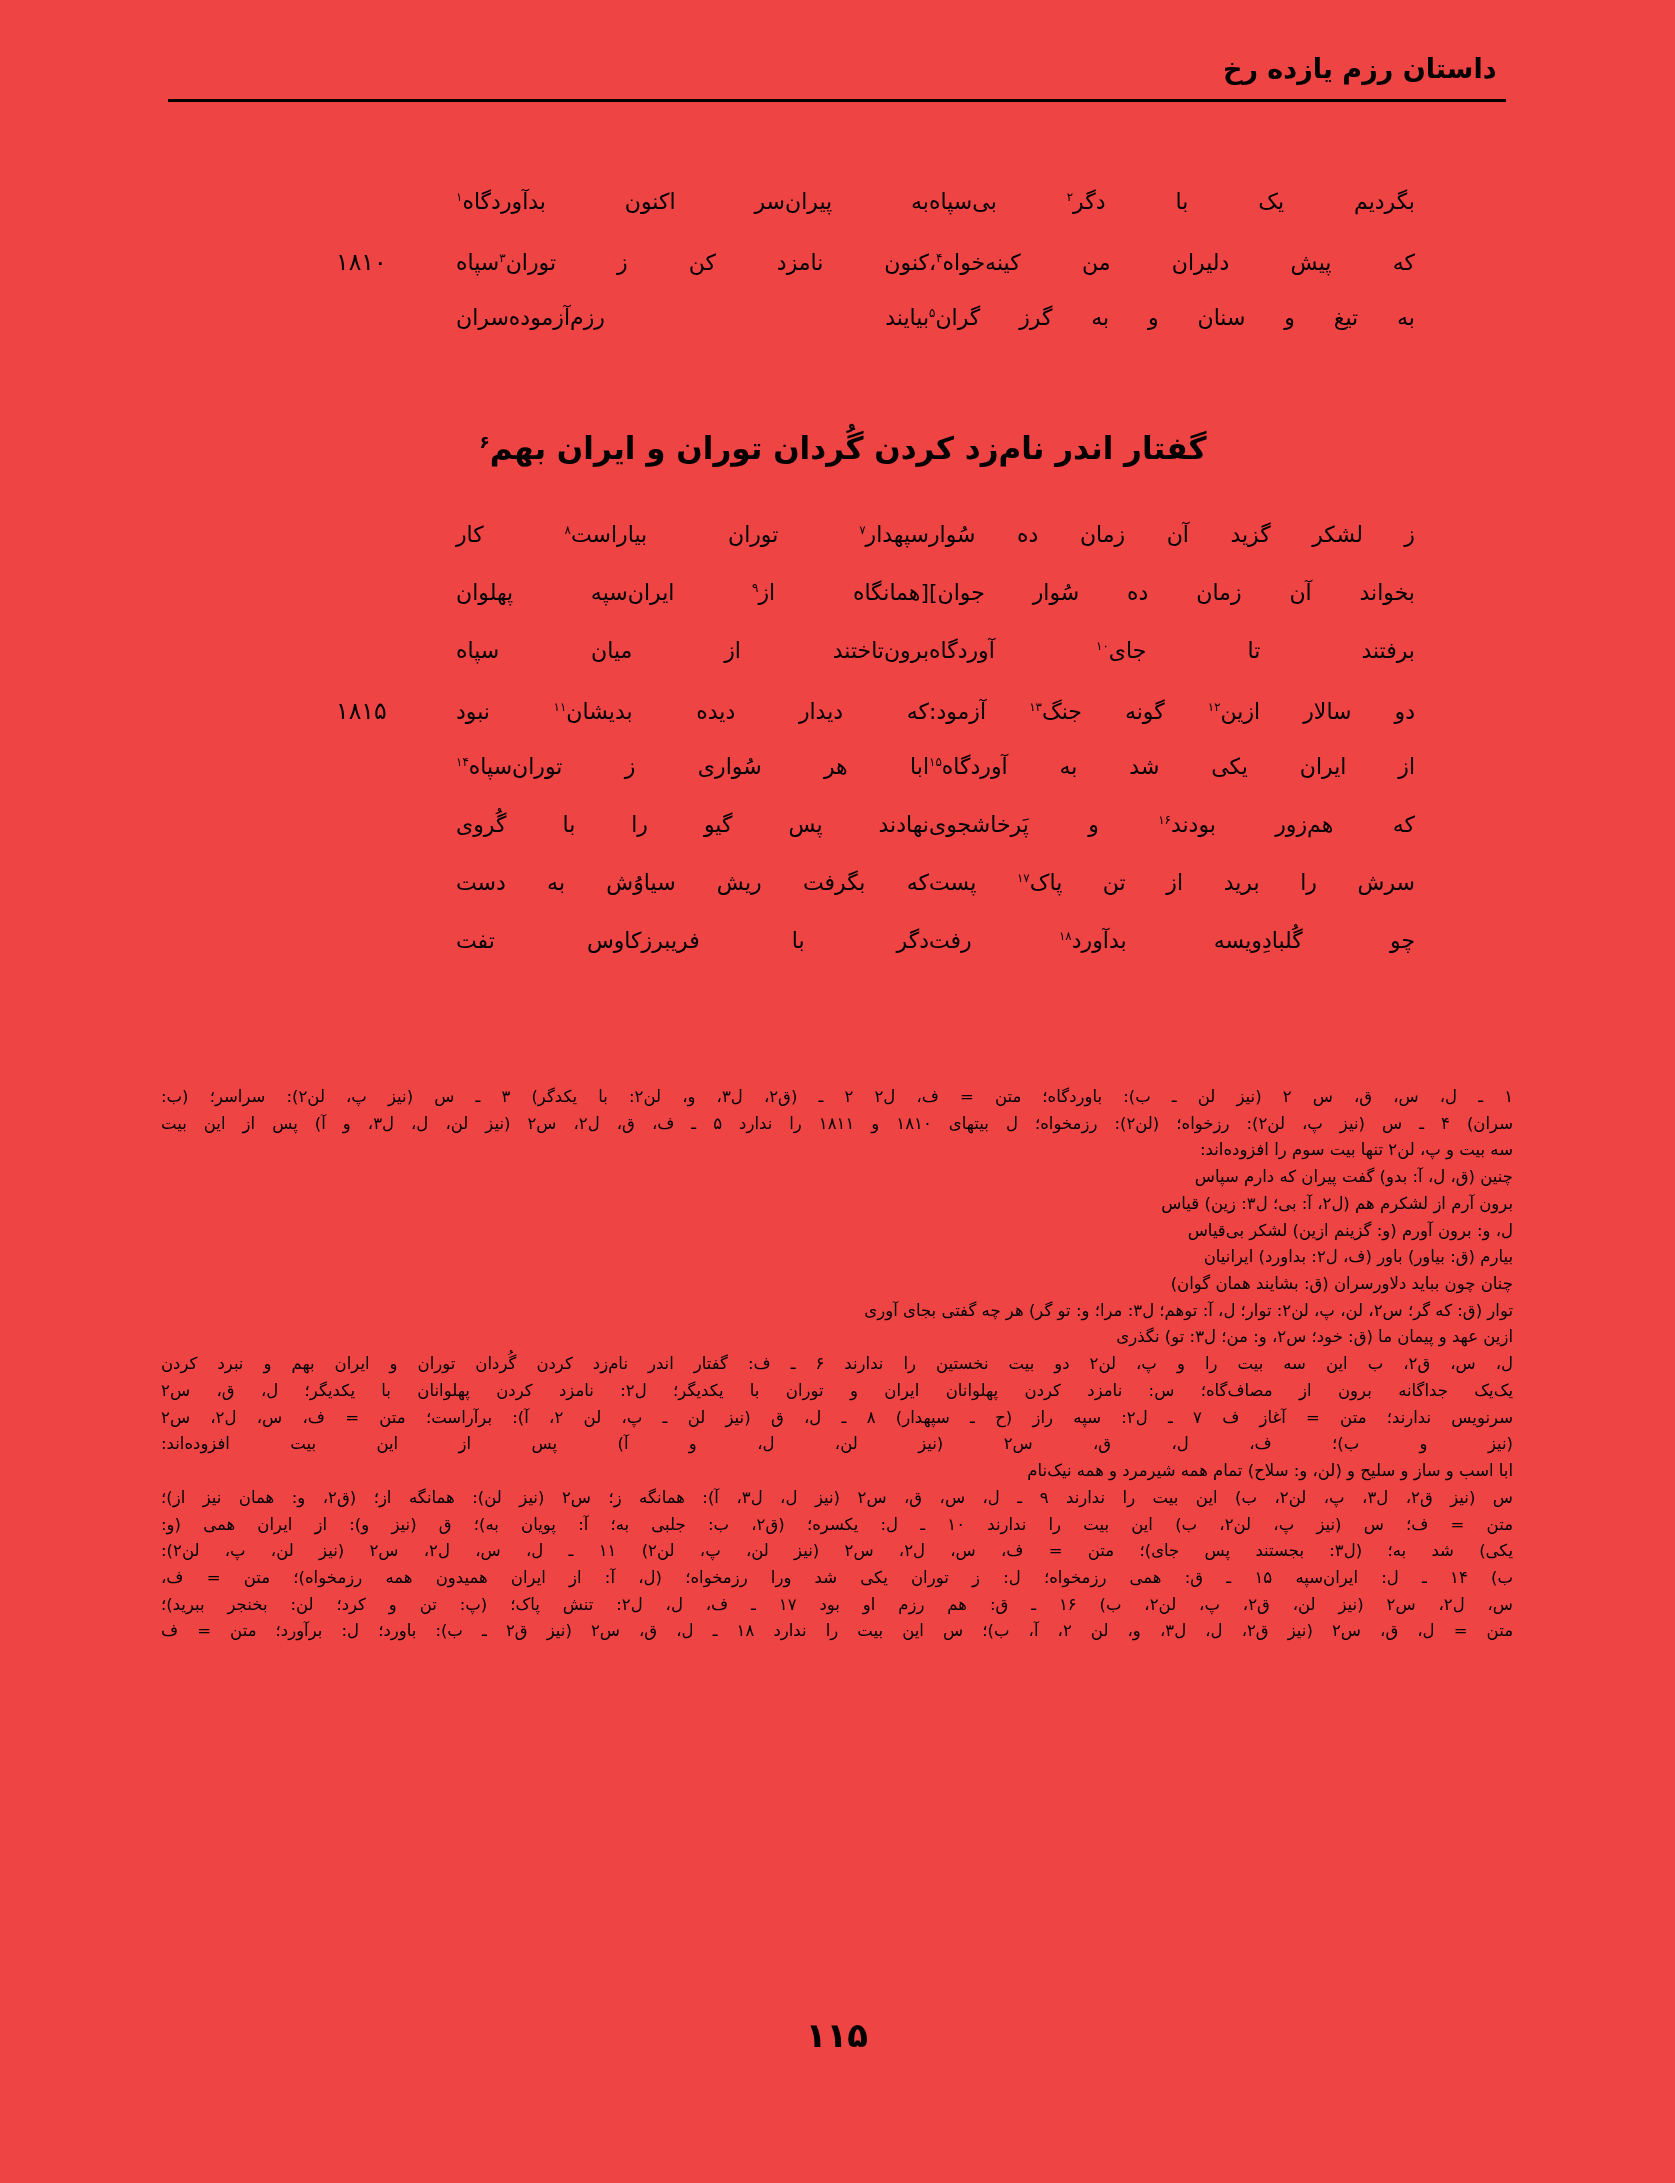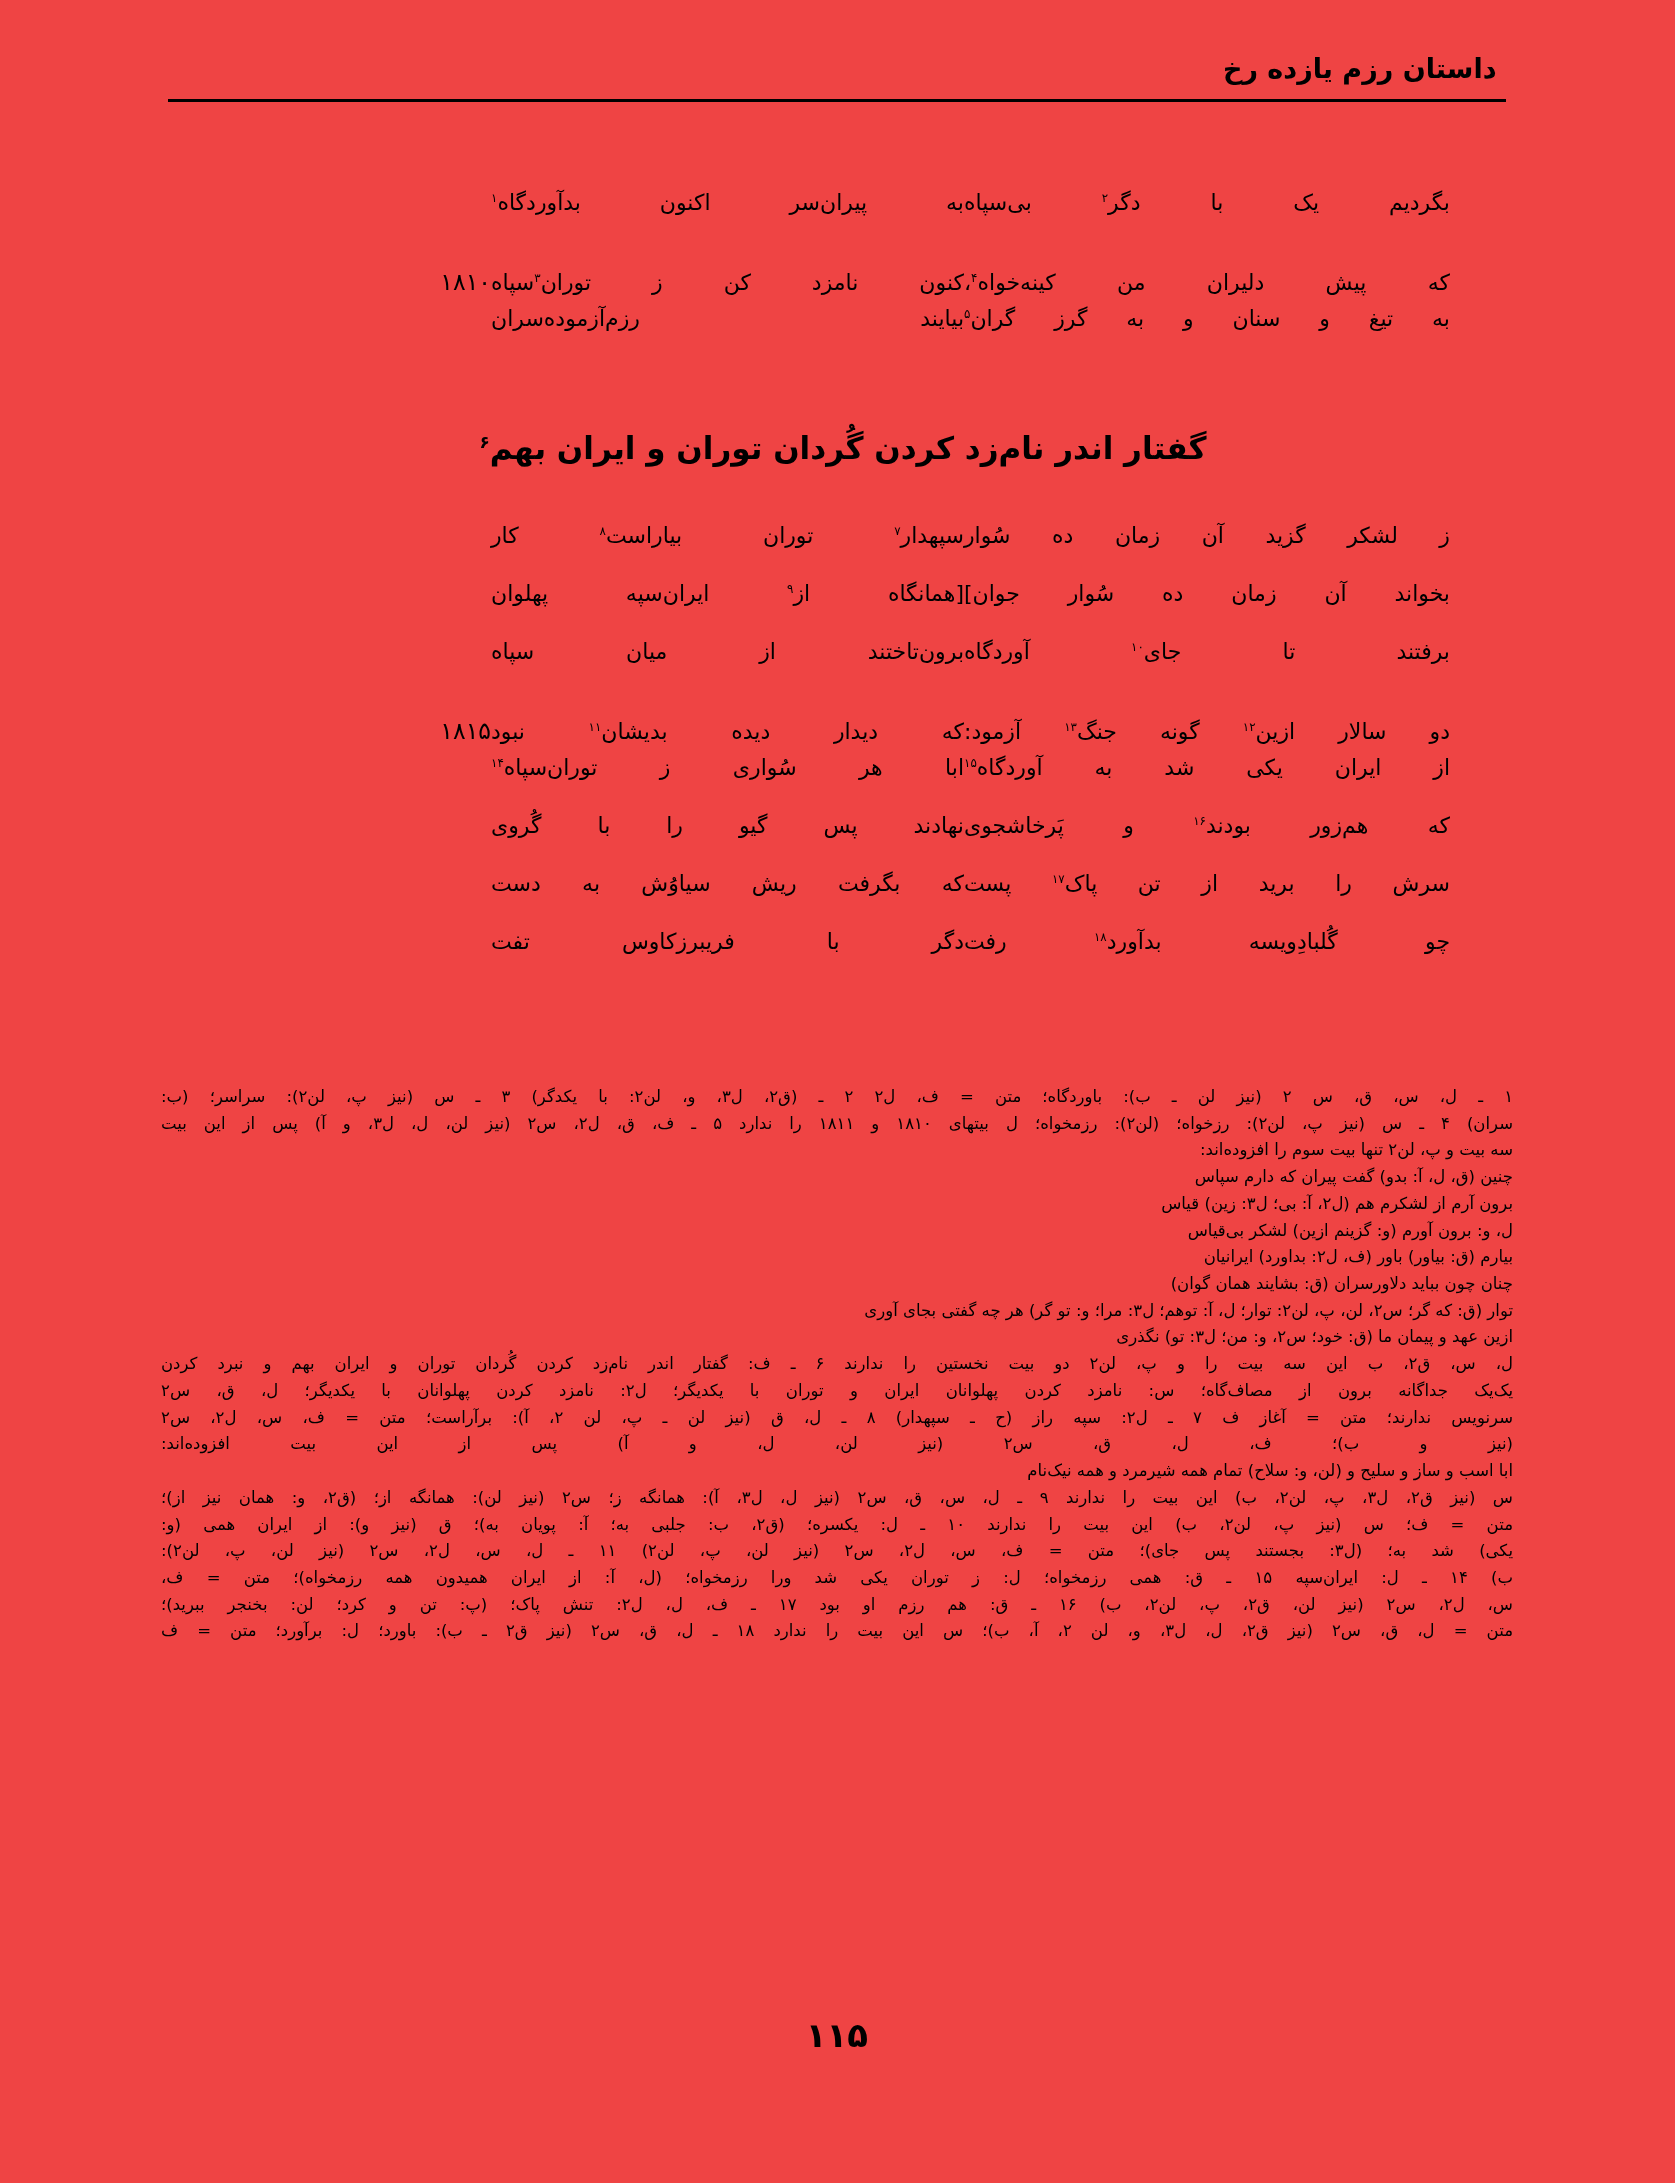--- a/index.html
+++ b/index.html
@@ -51,44 +51,43 @@
   .bayt {
     display: flex;
     flex-direction: row;
     align-items: baseline;
     height: 58px;
   }
   .num-col {
     width: 135px;
     flex: 0 0 135px;
     font-size: 23.6px;
-    text-align: right;
+    text-align: left;
     padding-left: 15px;
     white-space: nowrap;
     box-sizing: border-box;
-    margin-top: 20px;
   }
   .hemistich {
     flex: 0 0 auto;
     font-size: 22px;
     line-height: 1.05;
     white-space: nowrap;
   }
   .mesra-a {
     width: 473px;
     text-align: justify;
     text-align-last: justify;
     direction: rtl;
   }
   .mesra-b {
     width: 486px;
     text-align: justify;
     text-align-last: justify;
     direction: rtl;
-    margin-right: 56px;
+    margin-right: 91px;
   }
   .mesra-a > span, .mesra-b > span { display: inline; }
   sup.fn {
     font-size: 0.54em;
     vertical-align: super;
     line-height: 0;
   }
 
   
   .section-heading {

